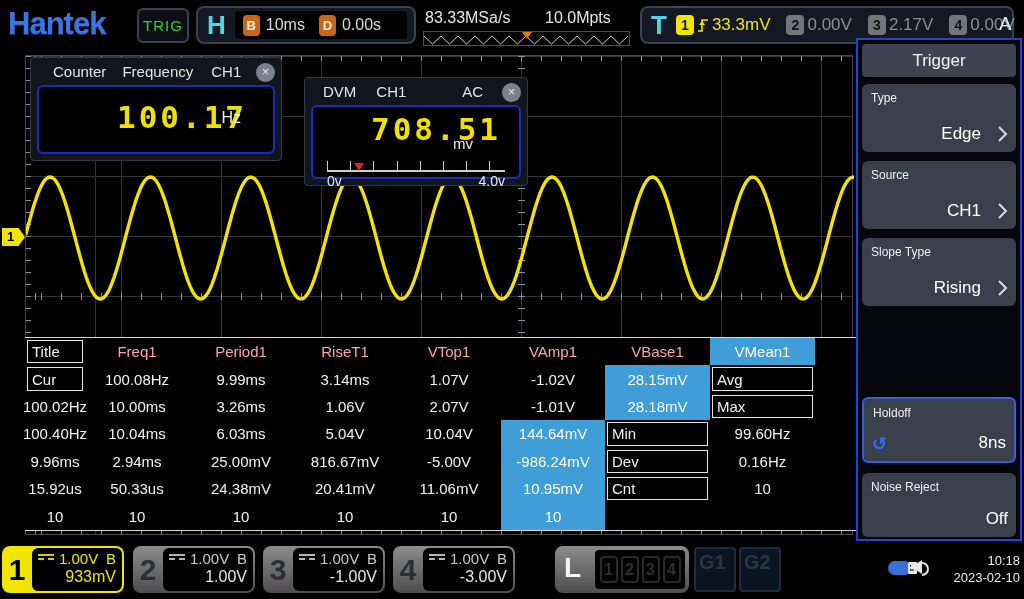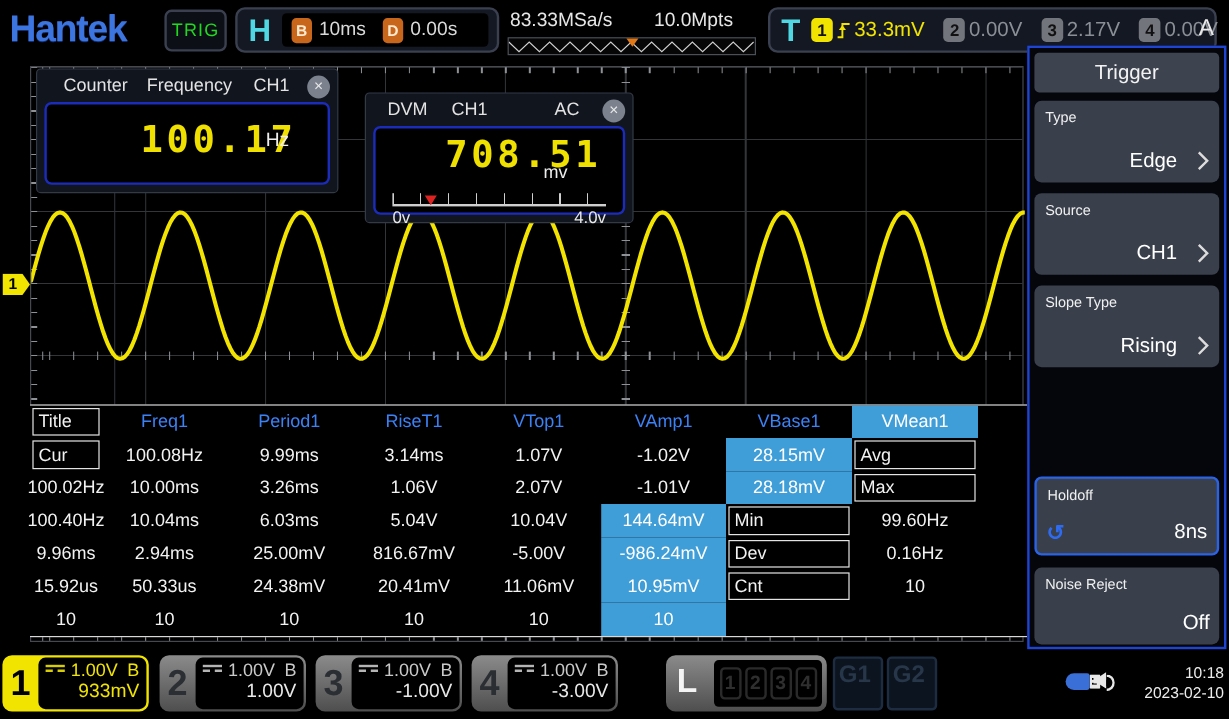--- a/index.html
+++ b/index.html
@@ -93,21 +93,21 @@
   .dvm-scale { position:absolute; left:14px; right:14px; top:66px; display:flex;
       justify-content:space-between; color:#e8e8e8; font-size:14px; }
 
   
   .mtable { left:25px; top:337px; width:831px; height:194px; background:#000;
             border-top:1px solid #d8d8d8; border-bottom:1px solid #d8d8d8;
             display:grid; grid-template-columns:60px repeat(5,104px) 105px 105px;
             grid-auto-rows:27.4px; }
   .mt-label { margin:2px 2px 2px 2px; border:1px solid #e4e4e4; background:#000; color:#f2f2f2;
               font-size:15px; padding-left:4px; display:flex; align-items:center; }
-  .mt-head { color:#3b82f6; font-size:15px; display:flex; align-items:center; justify-content:center; }
+  .mt-head { color:#fca5a5; font-size:15px; display:flex; align-items:center; justify-content:center; }
   .mt-cell { color:#f2f2f2; font-size:15px; display:flex; align-items:center; justify-content:center; }
   .mt-blue { background:#3f9ed8; color:#fff; }
 
   
   .sidebar { left:856px; top:38px; width:166px; height:503px; background:#04060b;
              border:2px solid #1e44d4; }
   .sb-title { position:absolute; left:4px; right:4px; top:4px; height:33px; background:#3d4450;
               border-radius:4px; color:#f2f2f2; font-size:17px; display:flex;
               align-items:center; justify-content:center; }
   .menu-item { position:absolute; left:4px; right:4px; background:#39404c; border-radius:6px; }

